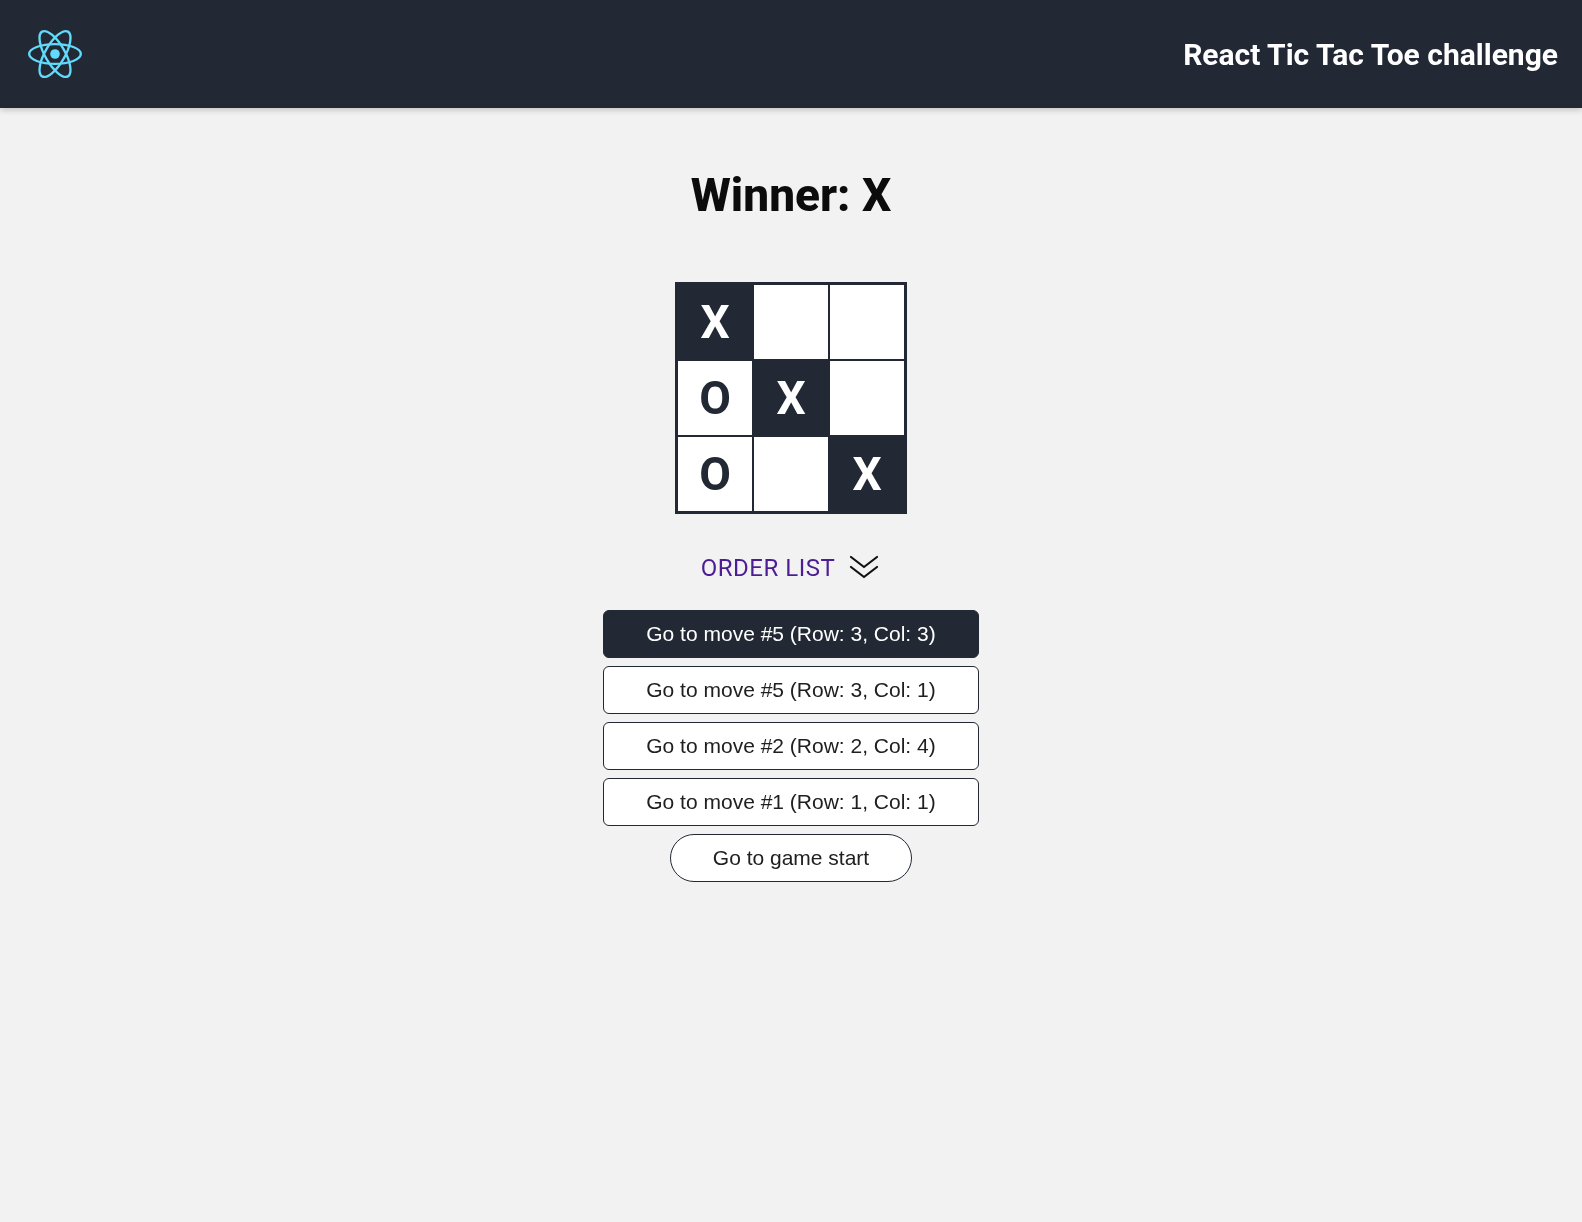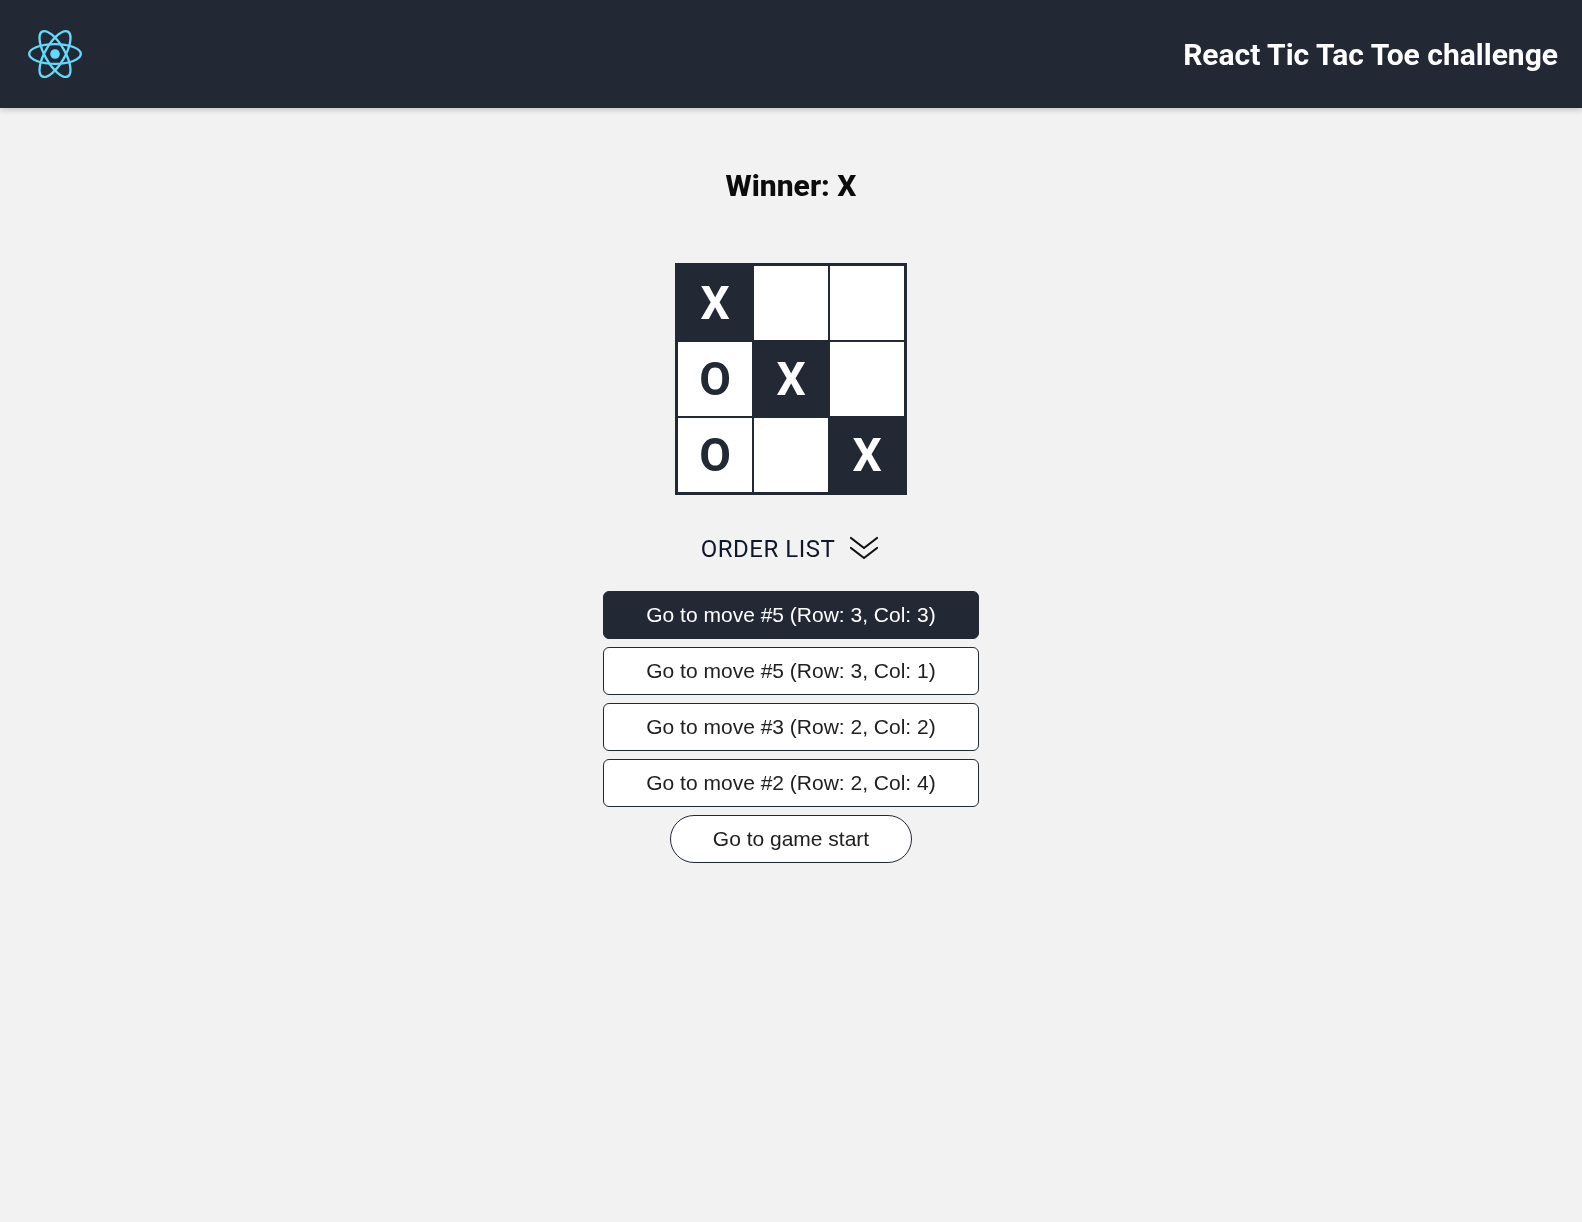--- a/index.html
+++ b/index.html
@@ -32,21 +32,21 @@
       font-weight: 700;
       margin-right: 4px;
     }
     .main {
       display: flex;
       flex-direction: column;
       align-items: center;
       padding-top: 60px;
     }
     .status {
-      font-size: 30px;
+      font-size: 46px;
       font-weight: 800;
       color: #0c0c0c;
       margin-bottom: 60px;
     }
     .board {
       display: grid;
       grid-template-columns: repeat(3, 76px);
       grid-template-rows: repeat(3, 76px);
       gap: 0;
       border: 2px solid #222834;
@@ -75,21 +75,21 @@
       justify-content: center;
       gap: 12px;
       margin-top: 40px;
       margin-bottom: 28px;
       cursor: pointer;
     }
     .order-label {
       font-size: 24px;
       font-weight: 400;
       letter-spacing: 0.5px;
-      color: #0f172a;
+      color: #4c1d95;
     }
     .order-icon svg {
       display: block;
     }
     .moves {
       display: flex;
       flex-direction: column;
       align-items: center;
       gap: 8px;
     }
@@ -155,18 +155,18 @@
       <svg width="34" height="26" viewBox="0 0 34 26" fill="none">
         <polyline points="4,2 17,12 30,2" stroke="#111" stroke-width="2.2" fill="none" stroke-linecap="round" stroke-linejoin="round"></polyline>
         <polyline points="4,12 17,22 30,12" stroke="#111" stroke-width="2.2" fill="none" stroke-linecap="round" stroke-linejoin="round"></polyline>
       </svg>
     </span>
   </div>
 
   <div class="moves" id="moves">
       <button class="move-btn current">Go to move #5 (Row: 3, Col: 3)</button>
       <button class="move-btn">Go to move #5 (Row: 3, Col: 1)</button>
-      <button class="move-btn">Go to move #3 (Row: 2, Col: 2)</button>
       <button class="move-btn">Go to move #2 (Row: 2, Col: 4)</button>
+      <button class="move-btn">Go to move #1 (Row: 1, Col: 1)</button>
       <button class="move-btn start">Go to game start</button>
     </div>
 
 </div>
 
 </body></html>

